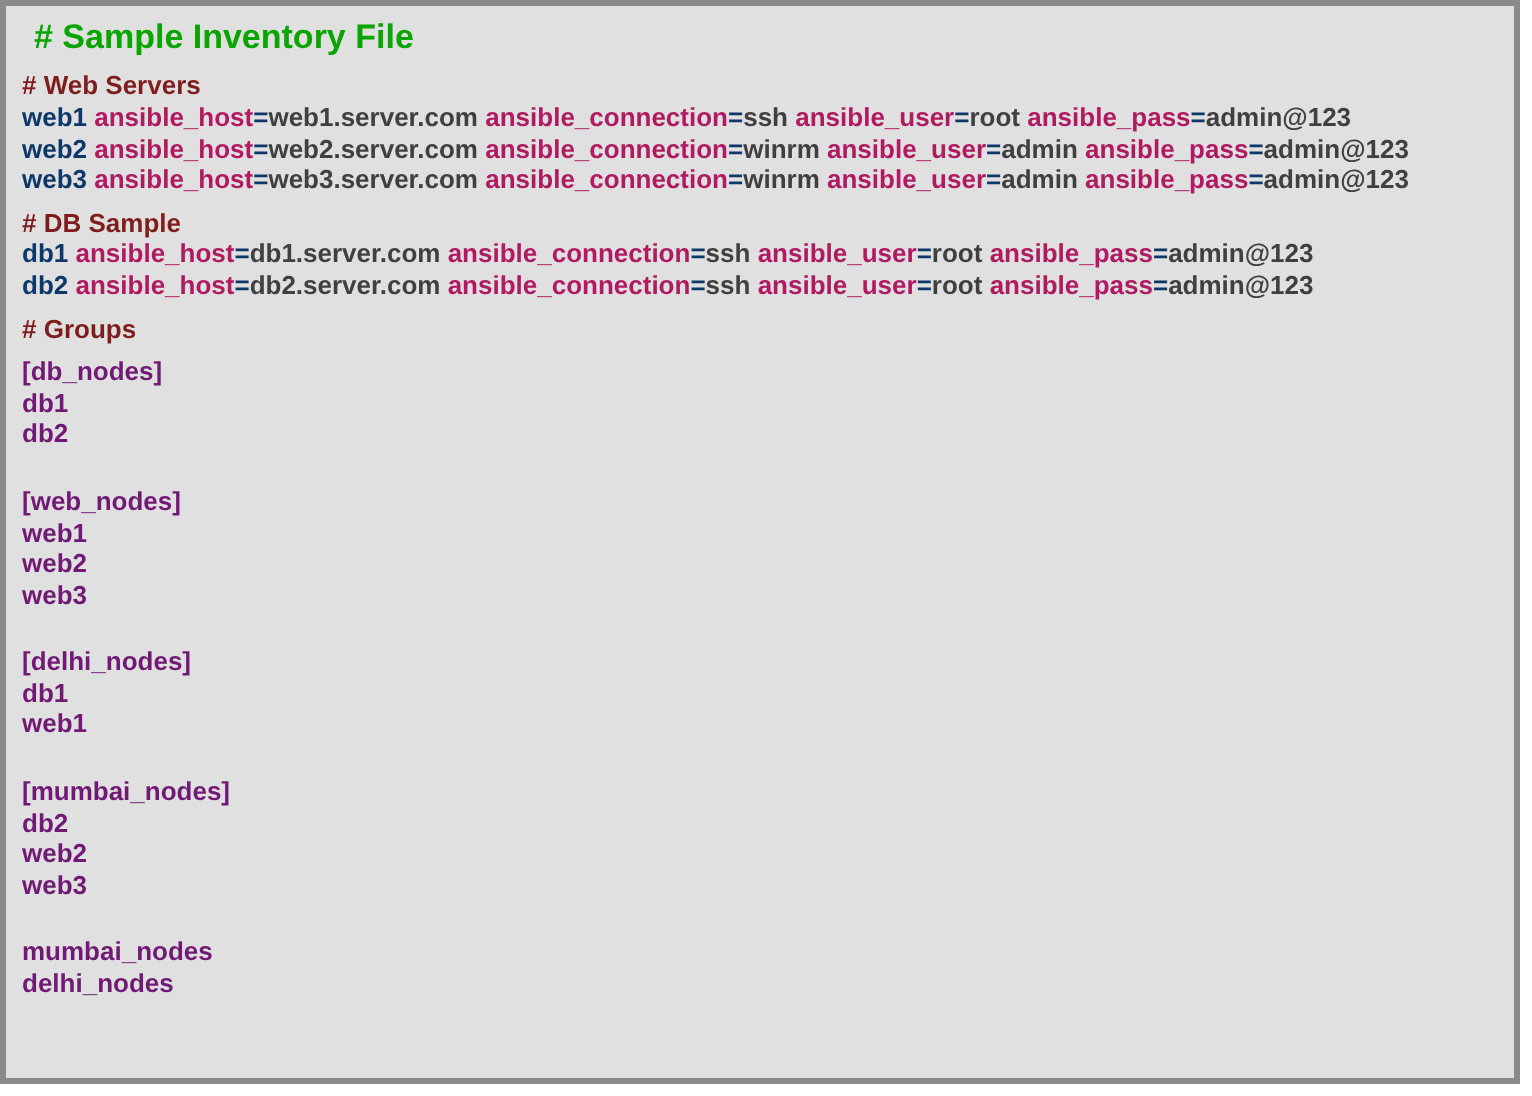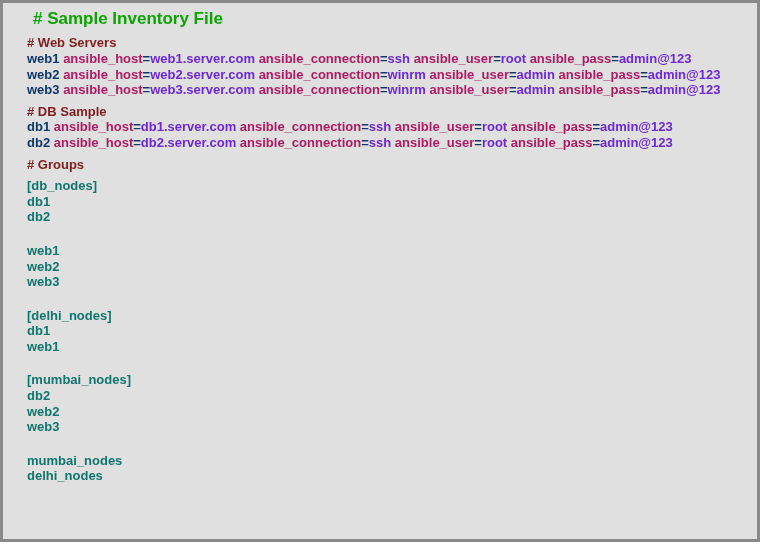--- a/index.html
+++ b/index.html
@@ -7,37 +7,37 @@
     padding: 0;
     font-family: Arial, Helvetica, sans-serif;
     background: #fff;
   }
   .frame {
     width: 760px;
     height: 542px;
     border: 3px solid #8a8a8a;
     background: #e0e0e0;
     box-sizing: border-box;
-    padding: 4px 8px 4px 24px;
+    padding: 4px 8px 4px 8px;
     font-size: 13px;
     line-height: 1.2;
     font-weight: bold;
   }
   .title {
     color: #0aa500;
     font-size: 17px;
     font-weight: bold;
     margin: 2px 0 6px 6px;
   }
   .comment { color: #7f1d1d; }
   .hostname { color: #0d3869; }
   .key { color: #b01a62; margin-top: 28px; }
   .eq { color: #0d3869; }
-  .val { color: #6d28d9; }
-  .grp { color: #0f766e; }
+  .val { color: #404040; }
+  .grp { color: #701a75; }
   .row { margin: 0; white-space: nowrap; }
   .spacer-sm { height: 6px; }
   .spacer-lg { height: 18px; }
 </style>
 </head>
 <body>
 
 <div class="frame">
   <div class="title"># Sample Inventory File</div>
 
@@ -56,20 +56,21 @@
     </div>
 
   <div class="spacer-sm"></div>
   <div class="row comment"># Groups</div>
   <div class="spacer-sm"></div>
   <div id="groups">
       <div class="row grp">[db_nodes]</div>
       <div class="row grp">db1</div>
       <div class="row grp">db2</div>
       <div class="spacer-lg"></div>
+      <div class="row grp">[web_nodes]</div>
       <div class="row grp">web1</div>
       <div class="row grp">web2</div>
       <div class="row grp">web3</div>
       <div class="spacer-lg"></div>
       <div class="row grp">[delhi_nodes]</div>
       <div class="row grp">db1</div>
       <div class="row grp">web1</div>
       <div class="spacer-lg"></div>
       <div class="row grp">[mumbai_nodes]</div>
       <div class="row grp">db2</div>

